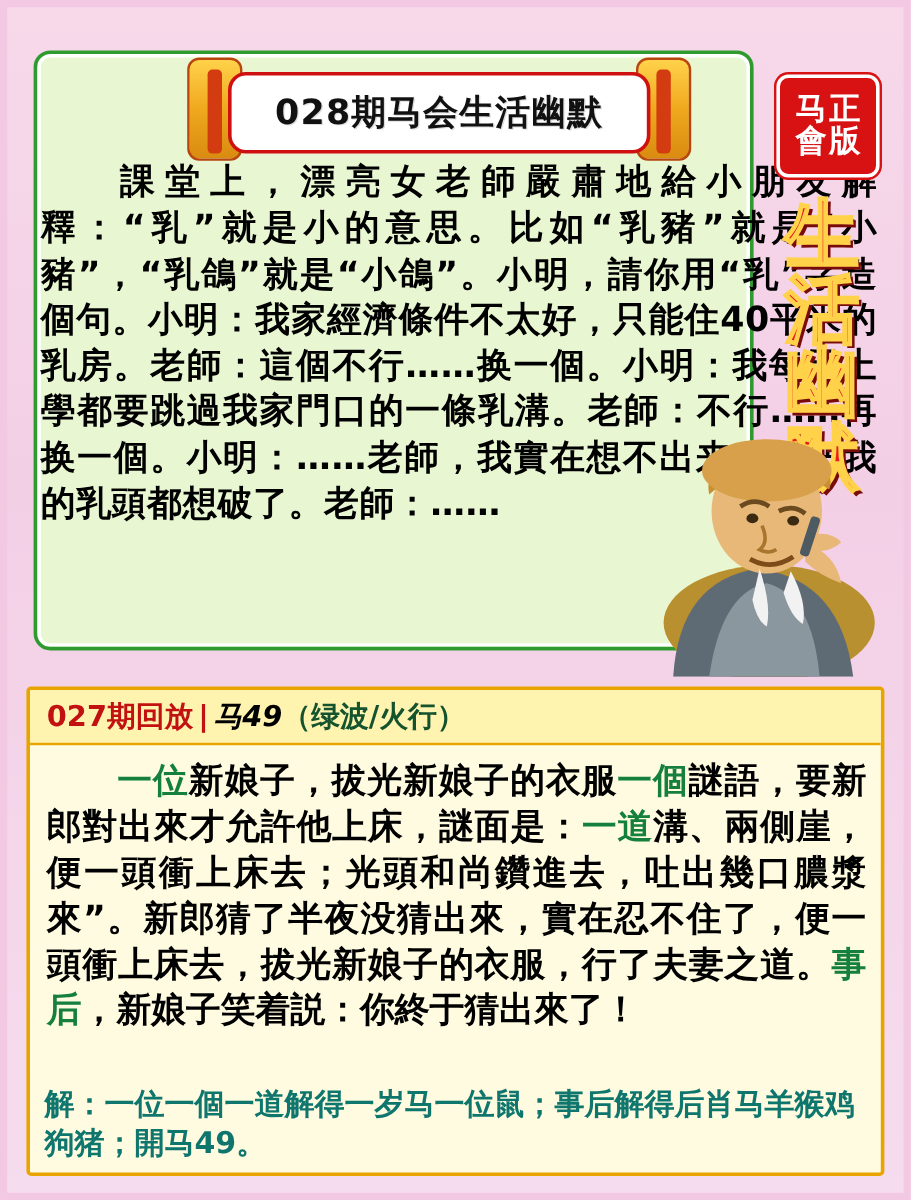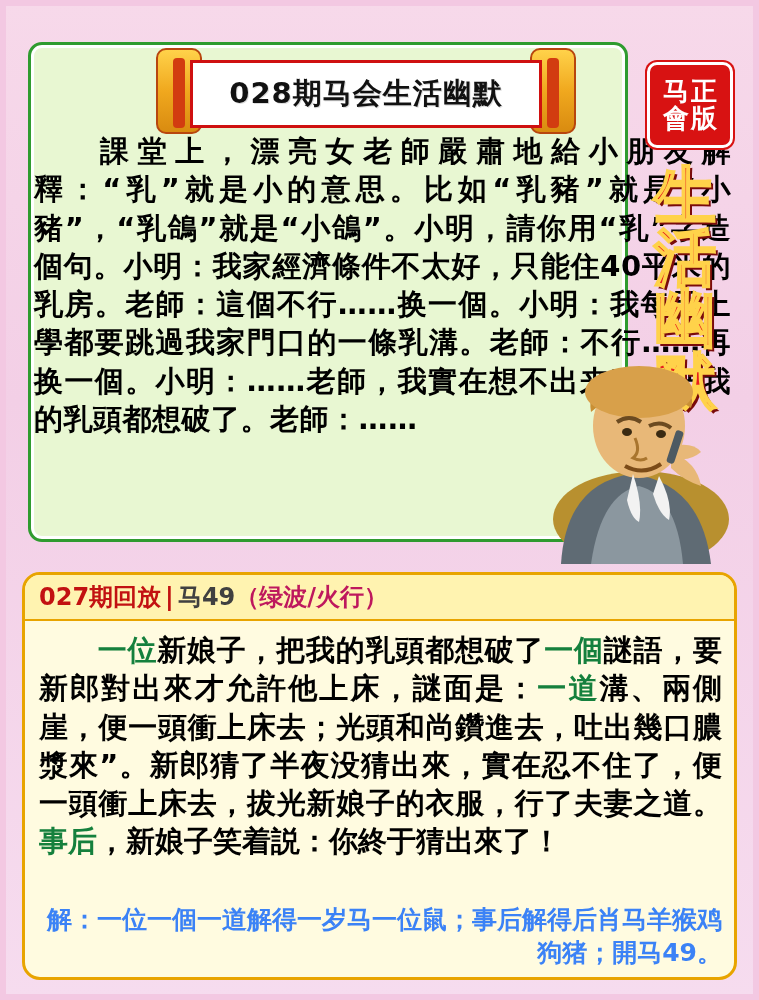--- a/index.html
+++ b/index.html
@@ -25,21 +25,21 @@
     box-shadow:0 0 0 3px #ffffff inset;
     box-sizing:border-box;
   }
   .scroll-banner{
     position:absolute;left:150px;top:42px;width:420px;height:86px;
   }
   .scroll-banner .ribbon{
     position:absolute;left:34px;top:12px;right:34px;height:62px;
     background:#ffffff;
     border:3px solid #cf1010;
-    border-radius:0;
+    border-radius:15px;
     display:flex;align-items:center;justify-content:center;
   }
   .scroll-banner .ribbon span{
     font-size:29px;font-weight:bold;color:#111;
     font-family:"DejaVu Sans","Liberation Sans",sans-serif;
     letter-spacing:1px;
     text-shadow:1px 1px 0 #ddd;
   }
   .roll{
     position:absolute;top:0;width:46px;height:86px;
@@ -93,48 +93,48 @@
   .mascot{
     position:absolute;right:22px;bottom:430px;width:210px;height:230px;
     pointer-events:none;
   }
 
   
   .yellow-panel{
     position:absolute;left:16px;right:16px;top:566px;bottom:14px;
     background:#fffbe0;
     border:3px solid #e8a400;
-    border-radius:18px;
+    border-radius:4px;
     box-sizing:border-box;
     overflow:hidden;
   }
   .recall-bar{
     position:absolute;left:0;right:0;top:0;height:46px;
     background:#fff3b0;
     border-bottom:2px solid #e8a400;
     display:flex;align-items:center;padding:0 14px;
     box-sizing:border-box;
     font-size:24px;font-weight:bold;color:#c21111;
     white-space:nowrap;
   }
   .recall-bar .sep{color:#c21111;margin:0 4px;}
-  .recall-bar .blue{color:#404040;}
-  .recall-bar .green{color:#be185d;}
+  .recall-bar .blue{color:#000000;font-style:italic;}
+  .recall-bar .green{color:#14532d;}
 
   .story{
     position:absolute;left:14px;right:12px;top:56px;
     font-size:29px;line-height:1.32;color:#000;font-weight:600;
     text-align:justify;
   }
   .story .indent{display:inline-block;width:58px;}
   .red{color:#15803d;}
   .answer{
     position:absolute;left:12px;right:12px;bottom:8px;
-    font-size:25px;line-height:1.3;color:#3b82f6;font-weight:bold;
-    text-align:right;
+    font-size:25px;line-height:1.3;color:#0f766e;font-weight:bold;
+    text-align:left;
   }
 </style>
 </head>
 <body>
 
 <div class="page">
 
   <div class="green-panel"></div>
 
   <div class="scroll-banner">
@@ -191,19 +191,19 @@
 
   <div class="yellow-panel">
     <div class="recall-bar">
       <span>027期回放</span>
       <span class="sep">|</span>
       <span class="blue">马49</span>
       <span class="green">（绿波/火行）</span>
     </div>
 
     <div class="story">
-      <span class="indent"></span><span class="red">一位</span><span>新娘子，把我的乳頭都想破了</span><span class="red">一個</span><span>謎語，要新郎對出來才允許他上床，謎面是：</span><span class="red">一道</span><span>溝、兩側崖，便一頭衝上床去；光頭和尚鑽進去，吐出幾口膿漿來”。新郎猜了半夜没猜出來，實在忍不住了，便一頭衝上床去，拔光新娘子的衣服，行了夫妻之道。</span><span class="red">事后</span><span>，新娘子笑着説：你終于猜出來了！</span>
+      <span class="indent"></span><span class="red">一位</span><span>新娘子，拔光新娘子的衣服</span><span class="red">一個</span><span>謎語，要新郎對出來才允許他上床，謎面是：</span><span class="red">一道</span><span>溝、兩側崖，便一頭衝上床去；光頭和尚鑽進去，吐出幾口膿漿來”。新郎猜了半夜没猜出來，實在忍不住了，便一頭衝上床去，拔光新娘子的衣服，行了夫妻之道。</span><span class="red">事后</span><span>，新娘子笑着説：你終于猜出來了！</span>
     </div>
 
     <div class="answer">解：一位一個一道解得一岁马一位鼠；事后解得后肖马羊猴鸡狗猪；開马49。</div>
   </div>
 
 </div>
 
 </body></html>

